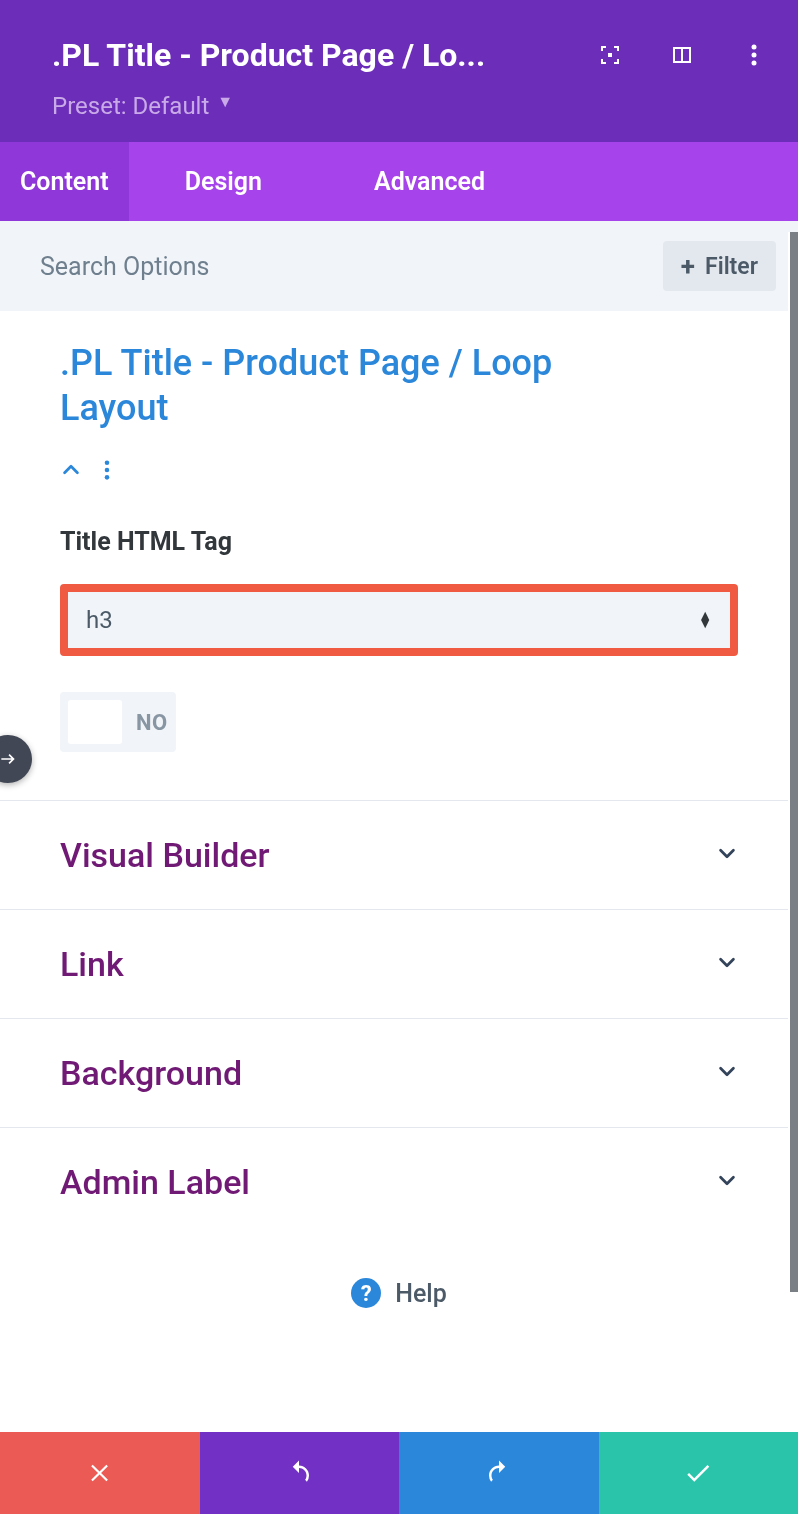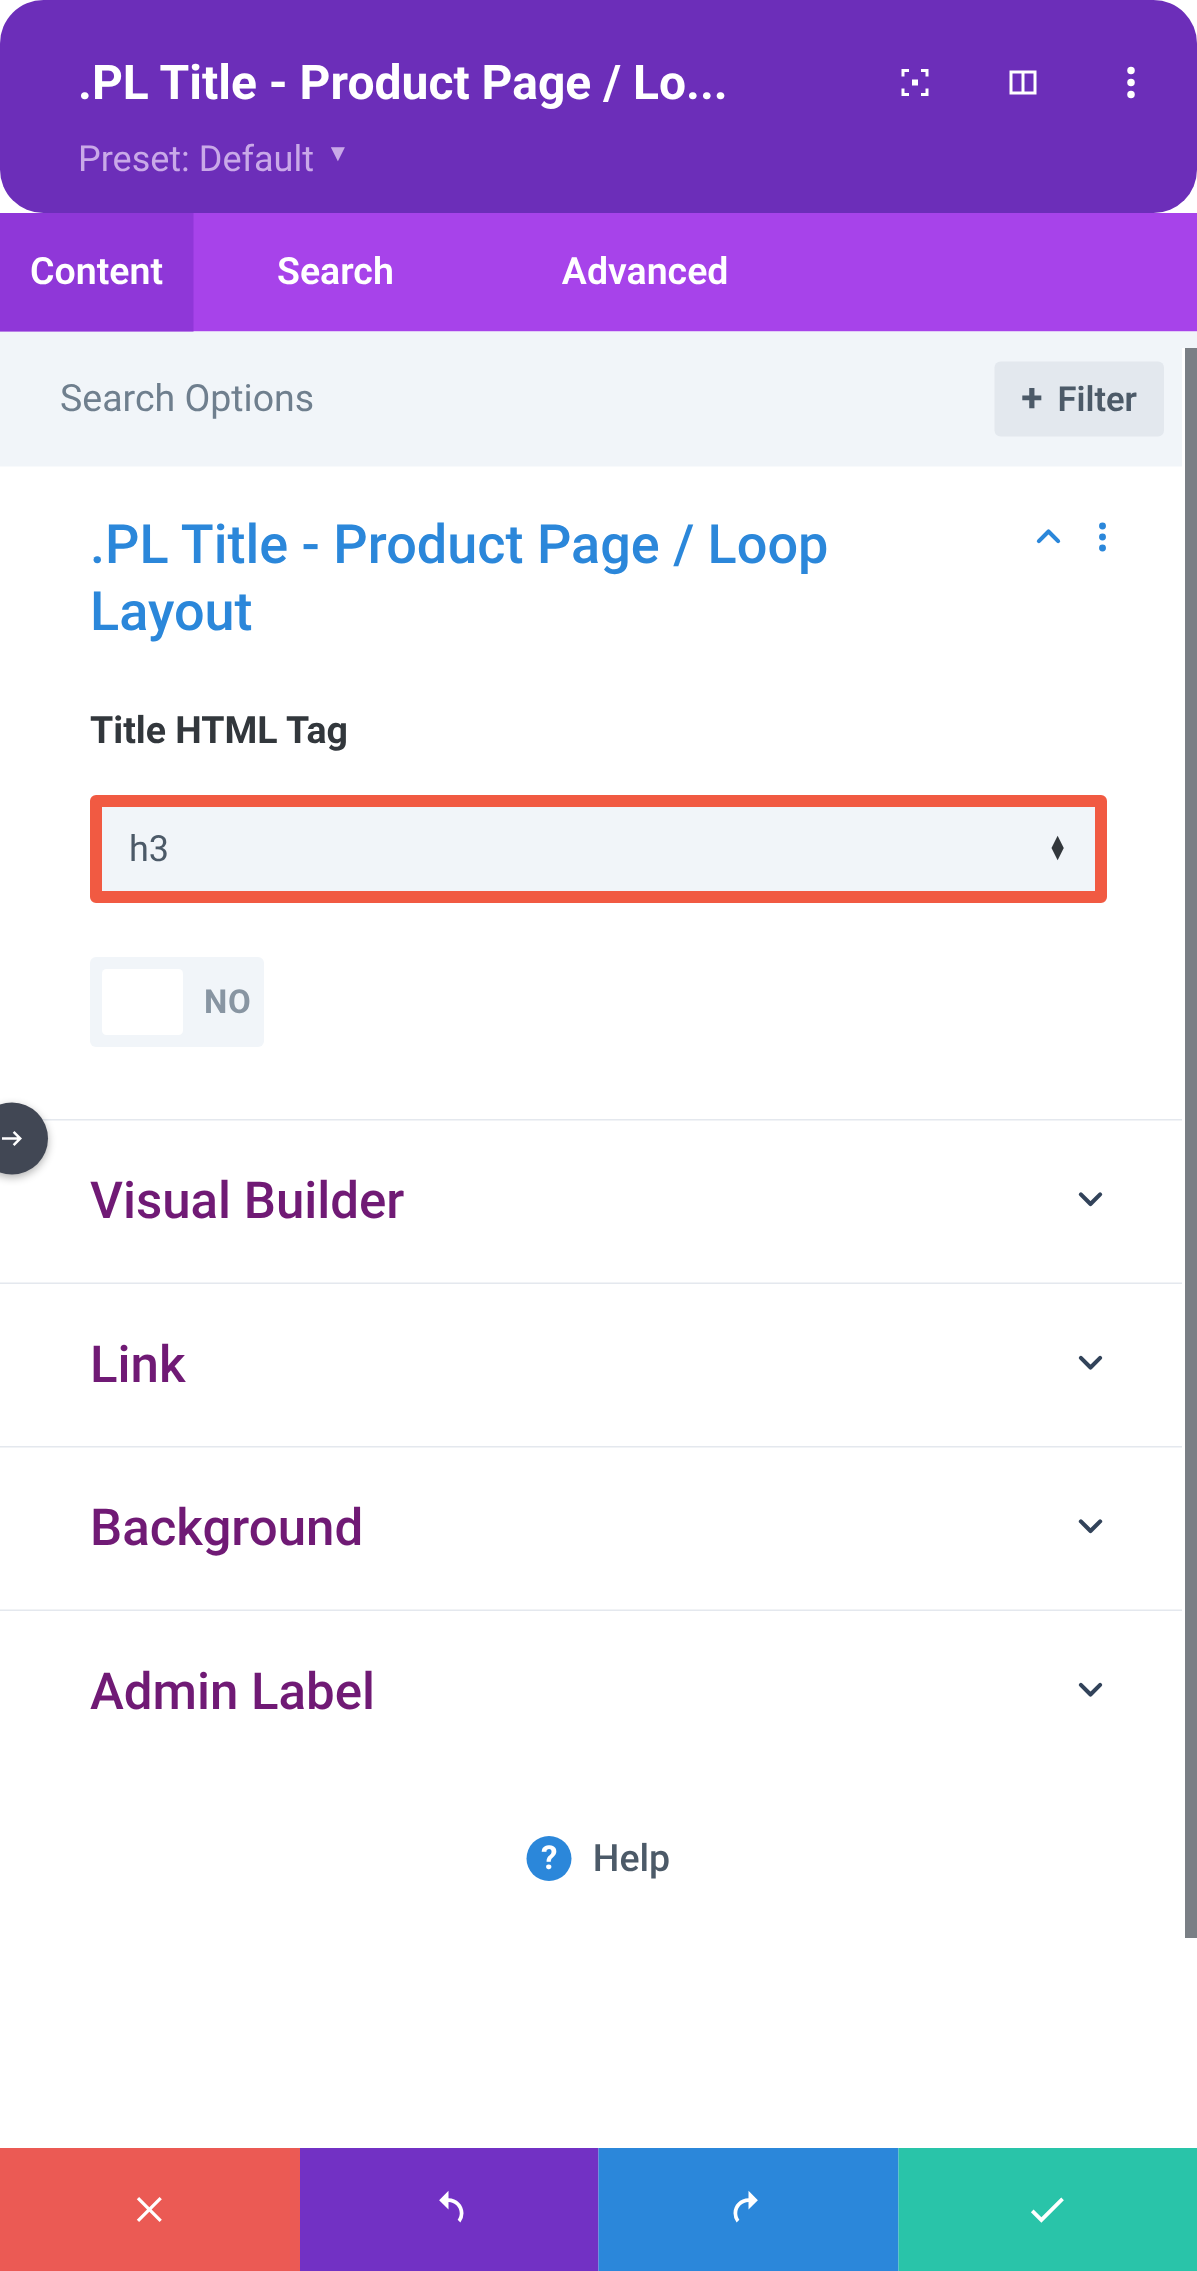--- a/index.html
+++ b/index.html
@@ -2,21 +2,20 @@
 <html><head>
   <meta charset="utf-8">
   <style>
     * { box-sizing: border-box; margin: 0; padding: 0; font-family: -apple-system, BlinkMacSystemFont, "Segoe UI", Roboto, Helvetica, Arial, sans-serif; }
     html, body { width: 798px; height: 1514px; background: #fff; overflow: hidden; }
 
     .header {
       background: #6c2eb9;
       padding: 36px 30px 22px 52px;
       color: #fff;
-      border-radius: 29px;
     }
     .header-top {
       display: flex;
       align-items: center;
       justify-content: space-between;
     }
     .header-title {
       font-size: 32px;
       font-weight: 700;
       white-space: nowrap;
@@ -89,20 +88,21 @@
     .content { padding: 0; }
 
     .section-open {
       padding: 30px 60px 0 60px;
     }
     .section-title-row {
       display: flex;
       align-items: flex-start;
       justify-content: space-between;
       gap: 22px;
+      flex-direction: column;
     }
     .section-title {
       color: #2b87da;
       font-size: 36px;
       font-weight: 500;
       line-height: 1.25;
       max-width: 560px;
     }
     .section-title-icons {
       display: flex;
@@ -222,21 +222,21 @@
     </div>
   </div>
   <div class="preset-line">
     <span>Preset: Default</span>
     <span class="preset-caret">▼</span>
   </div>
 </div>
 
 <div class="tabs">
   <div class="tab active">Content</div>
-  <div class="tab">Search</div>
+  <div class="tab">Design</div>
   <div class="tab">Advanced</div>
 </div>
 
 <div class="search-bar">
   <input class="search-input" placeholder="Search Options" style="">
   <div class="filter-btn">
     <span class="filter-plus">+</span>
     <span>Filter</span>
   </div>
 </div>

